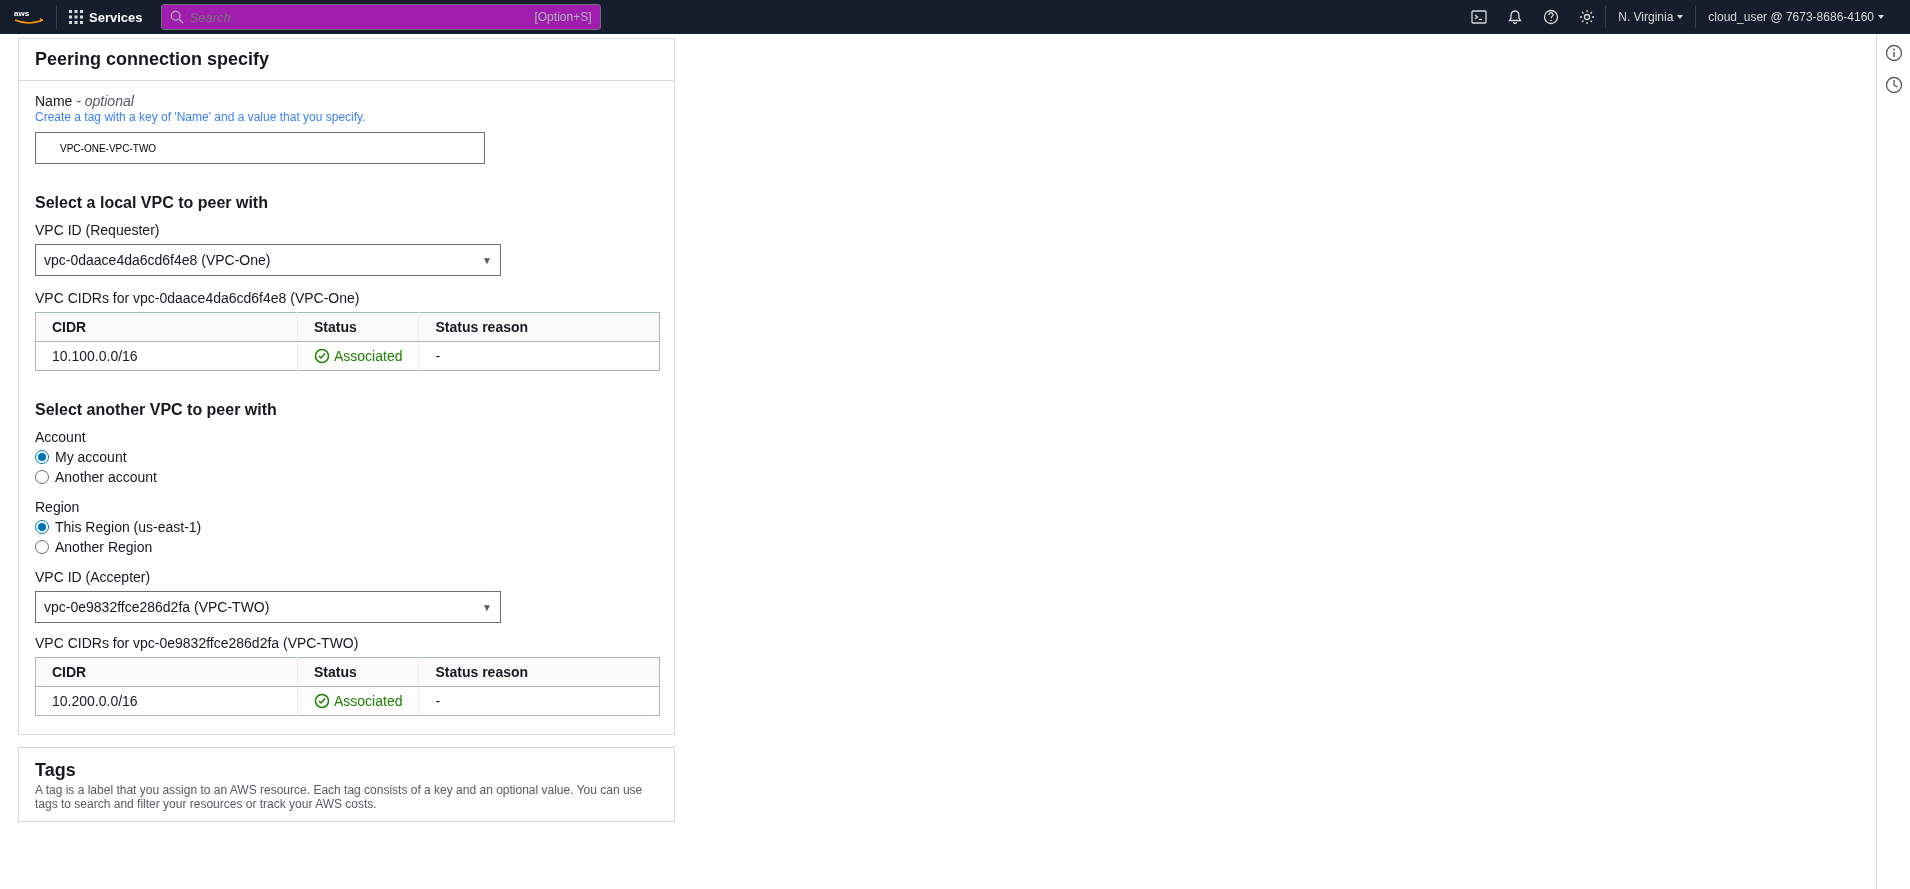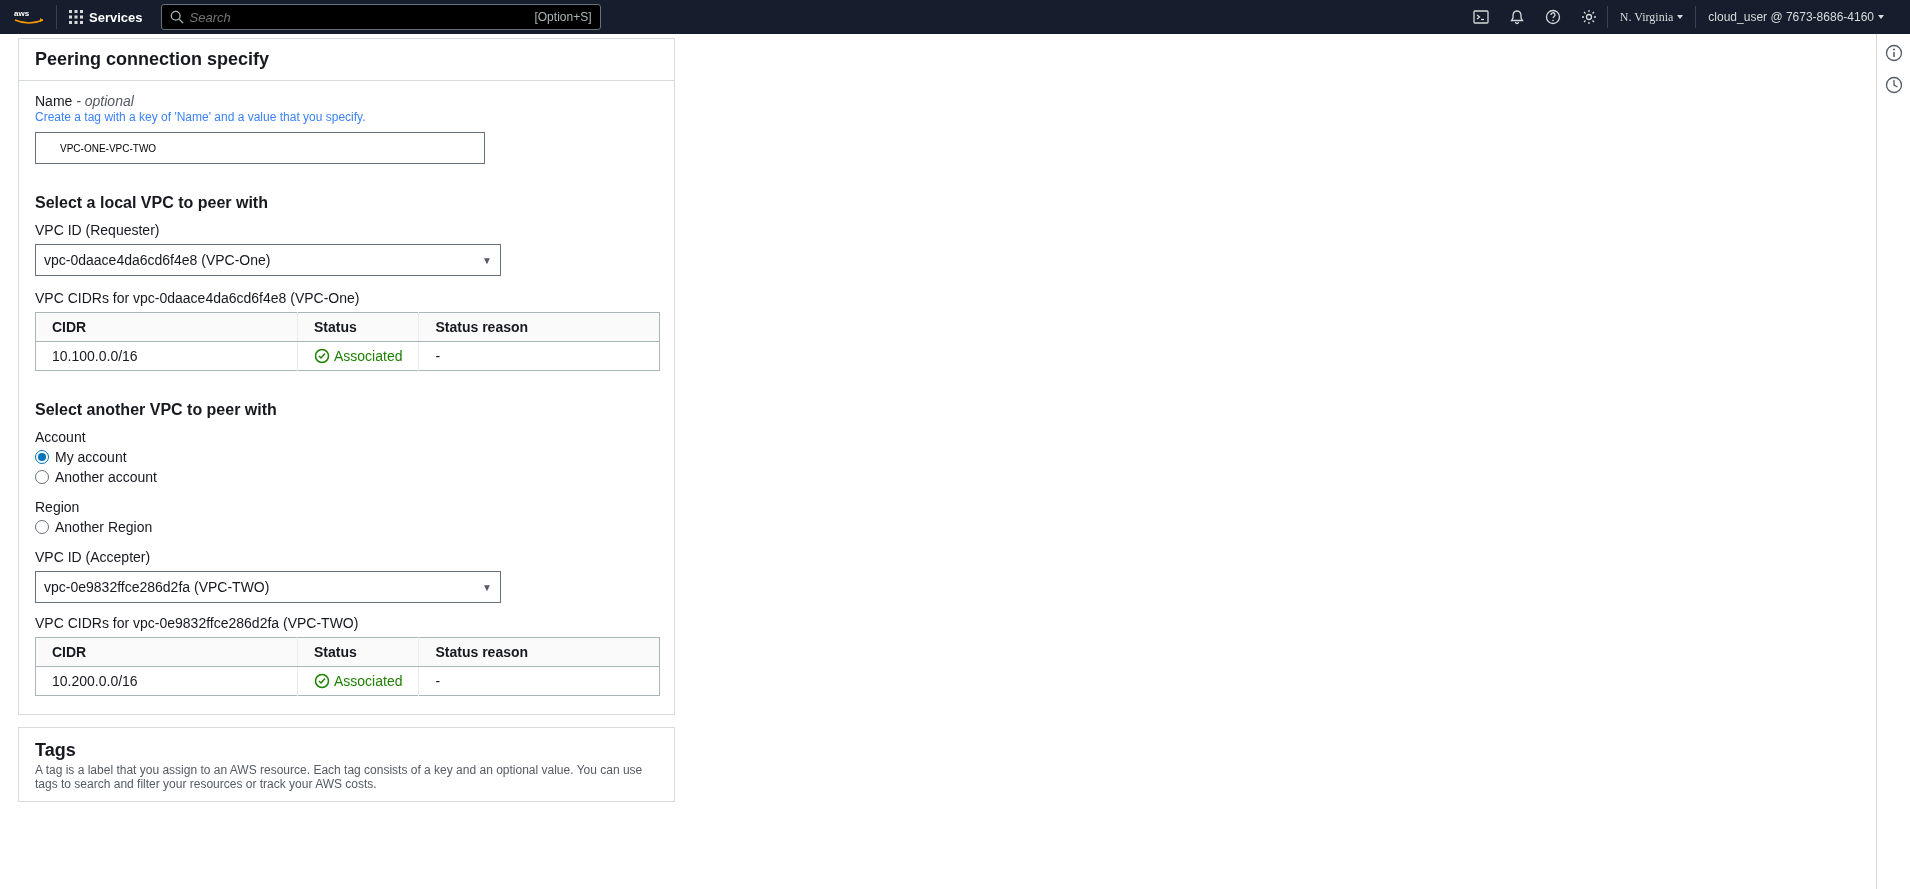--- a/index.html
+++ b/index.html
@@ -19,32 +19,32 @@
     align-items: center;
     padding: 0 14px;
     color: #d5dbdb;
     gap: 0;
   }
   .logo-block { display: flex; align-items: center; padding-right: 12px; border-right: 1px solid #3a4150; height: 24px;}
   .services-block { display: flex; align-items: center; gap: 6px; padding: 0 12px;}
   .apps-icon { display: inline-flex; }
   .services-label { font-size: 13px; font-weight: 600; color:#fff;}
   .search-wrap {
-    display: flex; align-items: center; background: #000000; border:1px solid #687078;
+    display: flex; align-items: center; background: #a21caf; border:1px solid #687078;
     border-radius: 3px; height: 26px; width: 440px; padding: 0 8px; margin-left: 6px;
   }
   .search-wrap input {
     background: transparent; border: none; outline: none; color: #aab7b8;
     font-style: italic; font-size: 13px; flex: 1; margin-left: 6px;
   }
   .search-shortcut { font-size: 12px; color: #aab7b8; font-style: normal;}
   .top-right { margin-left: auto; display: flex; align-items: center; height:100%; }
   .top-icon-btn { width: 36px; display:flex; align-items:center; justify-content:center; height:100%;}
   .sep { width:1px; height:22px; background:#3a4150; }
-  .region-btn { padding: 0 12px; display:flex; align-items:center; gap:4px; font-size:12px; color:#d5dbdb; height:100%;font-family:Liberation Serif, serif;}
+  .region-btn { padding: 0 12px; display:flex; align-items:center; gap:4px; font-size:12px; color:#d5dbdb; height:100%;}
   .acct-btn { padding: 0 12px; display:flex; align-items:center; gap:4px; font-size:12px; color:#d5dbdb; height:100%;}
   .caret-down { width:0; height:0; border-left:3px solid transparent; border-right:3px solid transparent; border-top:4px solid #d5dbdb;}
 
   
   .page-wrap { display: flex; }
   .main-col { margin-left: 18px; width: 657px; padding-top: 4px; }
   .right-rail {
     position: fixed; right: 0; top: 34px; width: 34px; bottom:0;
     border-left: 1px solid #d5dbdb; display:flex; flex-direction:column; align-items:center; padding-top:10px; gap:14px;
   }
@@ -250,20 +250,24 @@
           </div>
           <div class="radio-row">
             <span class="radio"></span>
             <span>Another account</span>
           </div>
         </div>
 
         <div class="field-label" style="margin-top:14px;">Region</div>
         <div class="radio-group">
           <div class="radio-row">
+            <span class="radio checked"></span>
+            <span>This Region (us-east-1)</span>
+          </div>
+          <div class="radio-row">
             <span class="radio"></span>
             <span>Another Region</span>
           </div>
         </div>
 
         <div class="field-label" style="margin-top:14px;">VPC ID (Accepter)</div>
         <div class="select-box">
           <span>vpc-0e9832ffce286d2fa (VPC-TWO)</span>
           <span class="select-caret">▼</span>
         </div>

